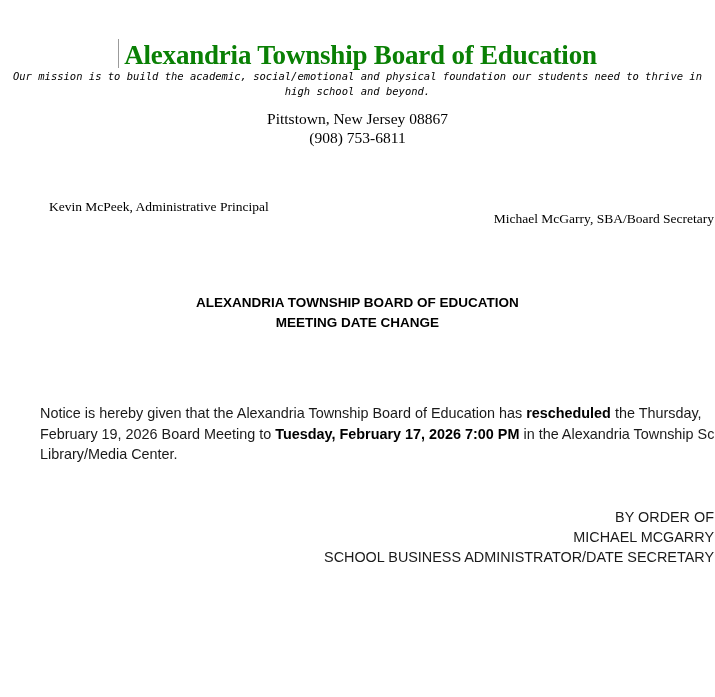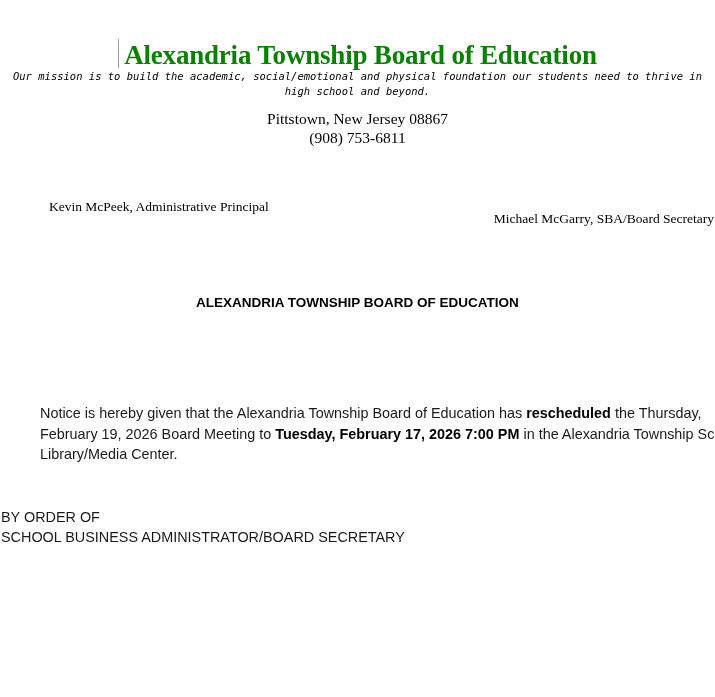--- a/index.html
+++ b/index.html
@@ -151,21 +151,21 @@
   .signature {
     position: absolute;
     left: 1px;
     top: 508px;
     width: 713px;
     font-family: "Liberation Sans", "DejaVu Sans", sans-serif;
     font-size: 14.4px;
     line-height: 19.8px;
     color: #1a1a1a;
   }
-  .signature div { white-space: nowrap; }
+  .signature div { white-space: nowrap; text-align: right; }
 </style>
 </head>
 <body>
 
 <div class="page">
 
   <div class="letterhead">
 
     <div class="org-title-row">
       <span class="logo-placeholder"></span><span class="org-title">Alexandria Township Board of Education</span>
@@ -180,24 +180,26 @@
 
     <div class="officers">
       <span class="left">Kevin McPeek, Administrative Principal</span>
       <span class="right">Michael McGarry,  SBA/Board Secretary</span>
     </div>
 
   </div>
 
   <div class="notice-heading">
     <div>ALEXANDRIA TOWNSHIP BOARD OF EDUCATION</div>
+    <div>MEETING DATE CHANGE</div>
   </div>
 
   <p class="notice-body">
     <span>Notice is hereby given that the Alexandria Township Board of Education has </span><b>rescheduled</b><span> the Thursday, February 19, 2026 Board Meeting to </span><b>Tuesday, February 17, 2026 7:00 PM</b><span> in the Alexandria Township School Library/Media Center.</span>
   </p>
 
   <div class="signature">
     <div>BY ORDER OF</div>
-    <div>SCHOOL BUSINESS ADMINISTRATOR/BOARD SECRETARY</div>
+    <div>MICHAEL MCGARRY</div>
+    <div>SCHOOL BUSINESS ADMINISTRATOR/DATE SECRETARY</div>
   </div>
 
 </div>
 
 </body></html>

